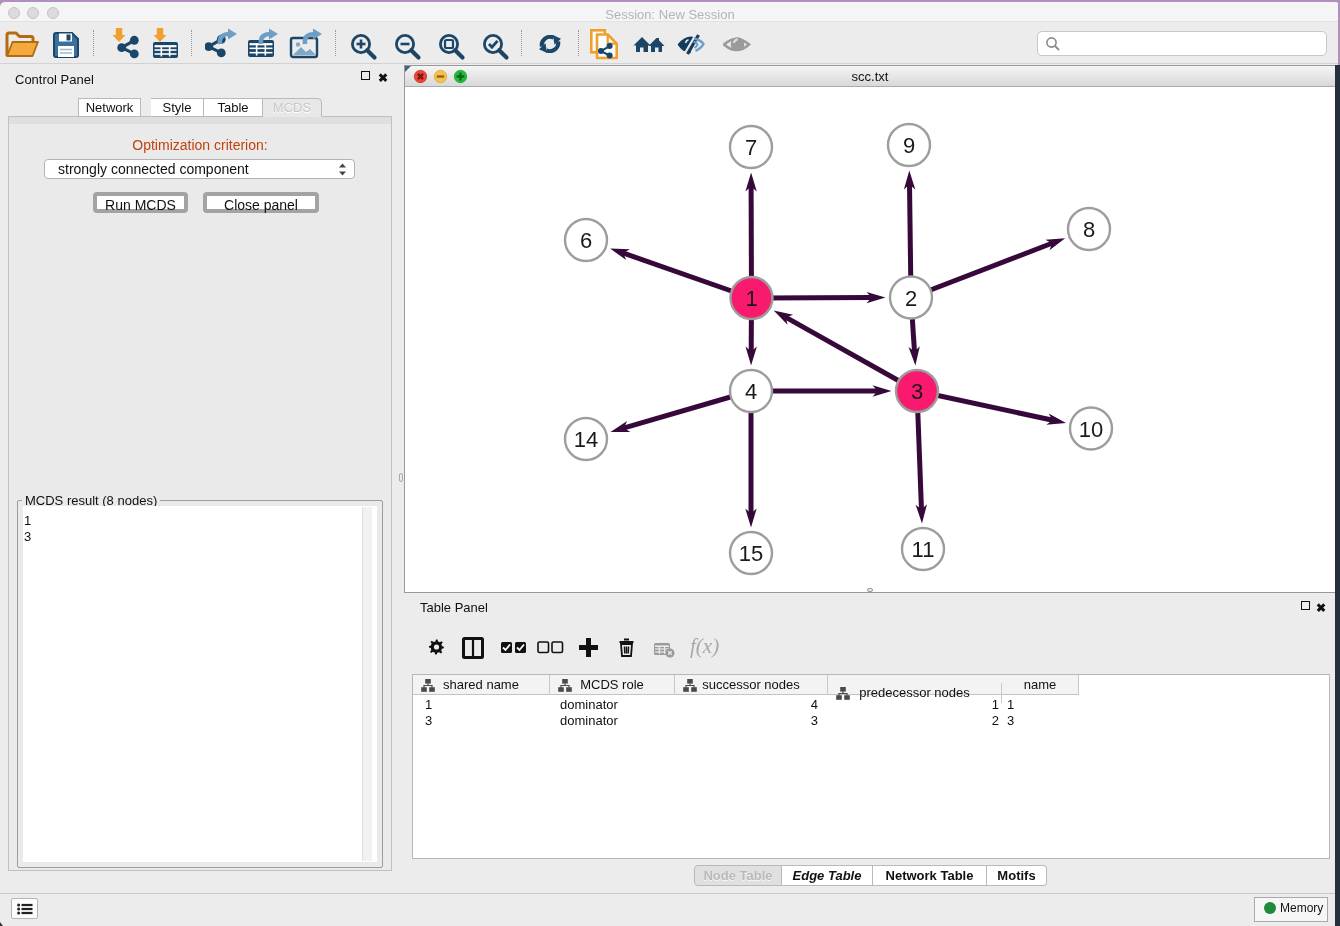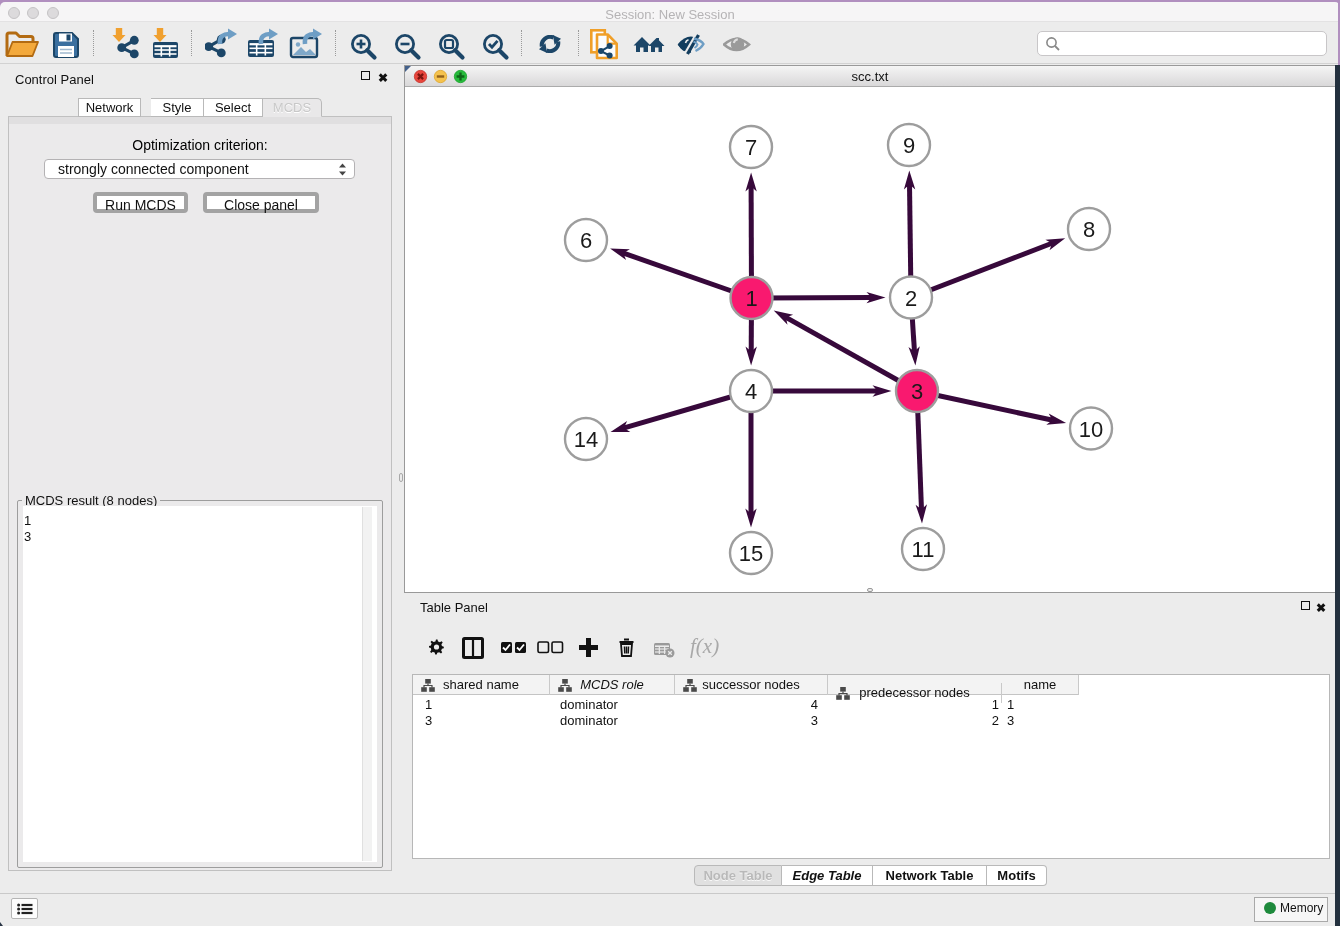--- a/index.html
+++ b/index.html
@@ -14,21 +14,21 @@
 
 #toolbar { left:0; top:22px; width:1340px; height:42px; background:#ececec; border-bottom:1px solid #d2d2d2; }
 .tsep { position:absolute; top:8px; height:26px; width:1px; background:transparent; border-left:1px dotted #9a9a9a; }
 #searchbox { position:absolute; left:1037px; top:9px; width:290px; height:25px; background:#fff; border:1px solid #c8c6c8; border-radius:5px; }
 
 #cp-title { left:15px; top:72px; font-size:13px; color:#111; }
 .winbtn { position:absolute; font-size:12px; color:#111; }
 .tabbar-tab { position:absolute; top:98px; height:19px; background:#fff; border:1px solid #b9b9b9; font-size:13px; color:#111; text-align:center; line-height:18px; }
 #cp-pane { left:8px; top:116px; width:384px; height:755px; border:1px solid #c0c0c0; background:#ebeaeb; }
 #cp-strip { left:9px; top:117px; width:382px; height:7px; background:#e0dfe0; }
-#opt-label { left:0px; top:137px; width:400px; text-align:center; font-size:14px; color:#000000; }
+#opt-label { left:0px; top:137px; width:400px; text-align:center; font-size:14px; color:#c2410c; }
 #dropdown { left:44px; top:159px; width:311px; height:20px; background:#fff; border:1px solid #b4b2b4; border-radius:4px; font-size:14px; color:#111; line-height:18px; padding-left:13px; }
 .btn { position:absolute; height:21px; background:#ffffff; border:4px solid #a3a3a3; border-radius:4px; font-size:14px; color:#111; text-align:center; line-height:19px; }
 
 #mcds-box { left:17px; top:500px; width:366px; height:368px; border:1px solid #9d9d9d; border-radius:2px; }
 #mcds-label { left:22px; top:493px; font-size:13px; color:#111; background:#ebeaeb; padding:0 3px; }
 #mcds-text { left:23px; top:506px; width:354px; height:356px; background:#fff; font-size:13px; color:#111; line-height:15.5px; padding:7px 0 0 1px; }
 #mcds-scroll { left:362px; top:507px; width:10px; height:354px; background:#f2f2f2; border-left:1px solid #e0e0e0;}
 
 #netwin { left:404px; top:65px; width:932px; height:528px; border:1px solid #999; background:#fff; }
 #nettitle { left:0; top:0; width:930px; height:21px; background:linear-gradient(#f5f5f5,#d9d8d9); border-bottom:1px solid #ababab; }
@@ -182,21 +182,21 @@
     </svg>
   </div>
 
 <div id="cp-title" class="abs">Control Panel</div>
 <div class="winbtn" style="left:361px;top:71px;width:9px;height:9px;border:1.5px solid #111;"></div>
 <div class="winbtn" style="left:378px;top:71px;font-weight:bold;font-size:12px;">✖</div>
 <div id="cp-pane" class="abs"></div>
 <div id="cp-strip" class="abs"></div>
 <div class="tabbar-tab" style="left:78px;width:63px;">Network</div>
 <div class="tabbar-tab" style="left:151px;width:53px;border-left:none;">Style</div>
-<div class="tabbar-tab" style="left:204px;width:59px;border-left:none;">Select</div>
+<div class="tabbar-tab" style="left:204px;width:59px;border-left:none;">Table</div>
 <div class="tabbar-tab" style="left:263px;width:59px;border-left:none;background:#e9e8e9;color:#c8c8c8;text-shadow:0 1px 0 #fff;border-radius:0 5px 0 0;border-bottom:1px solid #e9e8e9;">MCDS</div>
 <div id="opt-label" class="abs">Optimization criterion:</div>
 <div id="dropdown" class="abs">strongly connected component<svg style="position:absolute;right:7px;top:3px" width="9" height="13" viewBox="0 0 9 13">
       <path d="M 1 4.6 L 4.5 0.5 L 8 4.6 Z M 1 8.4 L 4.5 12.5 L 8 8.4 Z" fill="#444"></path>
     </svg></div>
 <div class="btn" style="left:93px;top:192px;width:95px;">Run MCDS</div>
 <div class="btn" style="left:203px;top:192px;width:116px;">Close panel</div>
 <div id="mcds-box" class="abs"></div>
 <div id="mcds-label" class="abs">MCDS result (8 nodes)</div>
 <div id="mcds-text" class="abs">1<br>3</div>
@@ -313,21 +313,21 @@
     <div class="abs" style="left:690px;top:634px;font-family:'Liberation Serif',serif;font-style:italic;font-size:21px;color:#a8a8a8;"><i>f(x)</i></div>
   </div>
 <div id="tp-table" class="abs">
 <div id="tp-header">
 <div class="th" style="left:0px;width:137px;"><svg style="position:absolute;left:8px;top:4px" width="14" height="13" viewBox="0 0 14 13">
           <rect x="4.2" y="0" width="5.6" height="4.6" fill="#4a4a4a"></rect>
           <rect x="0.2" y="8.2" width="5.6" height="4.6" fill="#4a4a4a"></rect>
           <rect x="8.2" y="8.2" width="5.6" height="4.6" fill="#4a4a4a"></rect>
           <path d="M 7 4.5 L 7 6.5 M 3 8.5 L 3 6.5 L 11 6.5 L 11 8.5" stroke="#4a4a4a" stroke-width="1.2" fill="none"></path>
         </svg>shared name</div>
-      <div class="th" style="left:137px;width:125px;font-style:italic;"><svg style="position:absolute;left:8px;top:4px" width="14" height="13" viewBox="0 0 14 13">
+      <div class="th" style="left:137px;width:125px;"><svg style="position:absolute;left:8px;top:4px" width="14" height="13" viewBox="0 0 14 13">
           <rect x="4.2" y="0" width="5.6" height="4.6" fill="#4a4a4a"></rect>
           <rect x="0.2" y="8.2" width="5.6" height="4.6" fill="#4a4a4a"></rect>
           <rect x="8.2" y="8.2" width="5.6" height="4.6" fill="#4a4a4a"></rect>
           <path d="M 7 4.5 L 7 6.5 M 3 8.5 L 3 6.5 L 11 6.5 L 11 8.5" stroke="#4a4a4a" stroke-width="1.2" fill="none"></path>
         </svg>MCDS role</div>
       <div class="th" style="left:262px;width:153px;"><svg style="position:absolute;left:8px;top:4px" width="14" height="13" viewBox="0 0 14 13">
           <rect x="4.2" y="0" width="5.6" height="4.6" fill="#4a4a4a"></rect>
           <rect x="0.2" y="8.2" width="5.6" height="4.6" fill="#4a4a4a"></rect>
           <rect x="8.2" y="8.2" width="5.6" height="4.6" fill="#4a4a4a"></rect>
           <path d="M 7 4.5 L 7 6.5 M 3 8.5 L 3 6.5 L 11 6.5 L 11 8.5" stroke="#4a4a4a" stroke-width="1.2" fill="none"></path>

